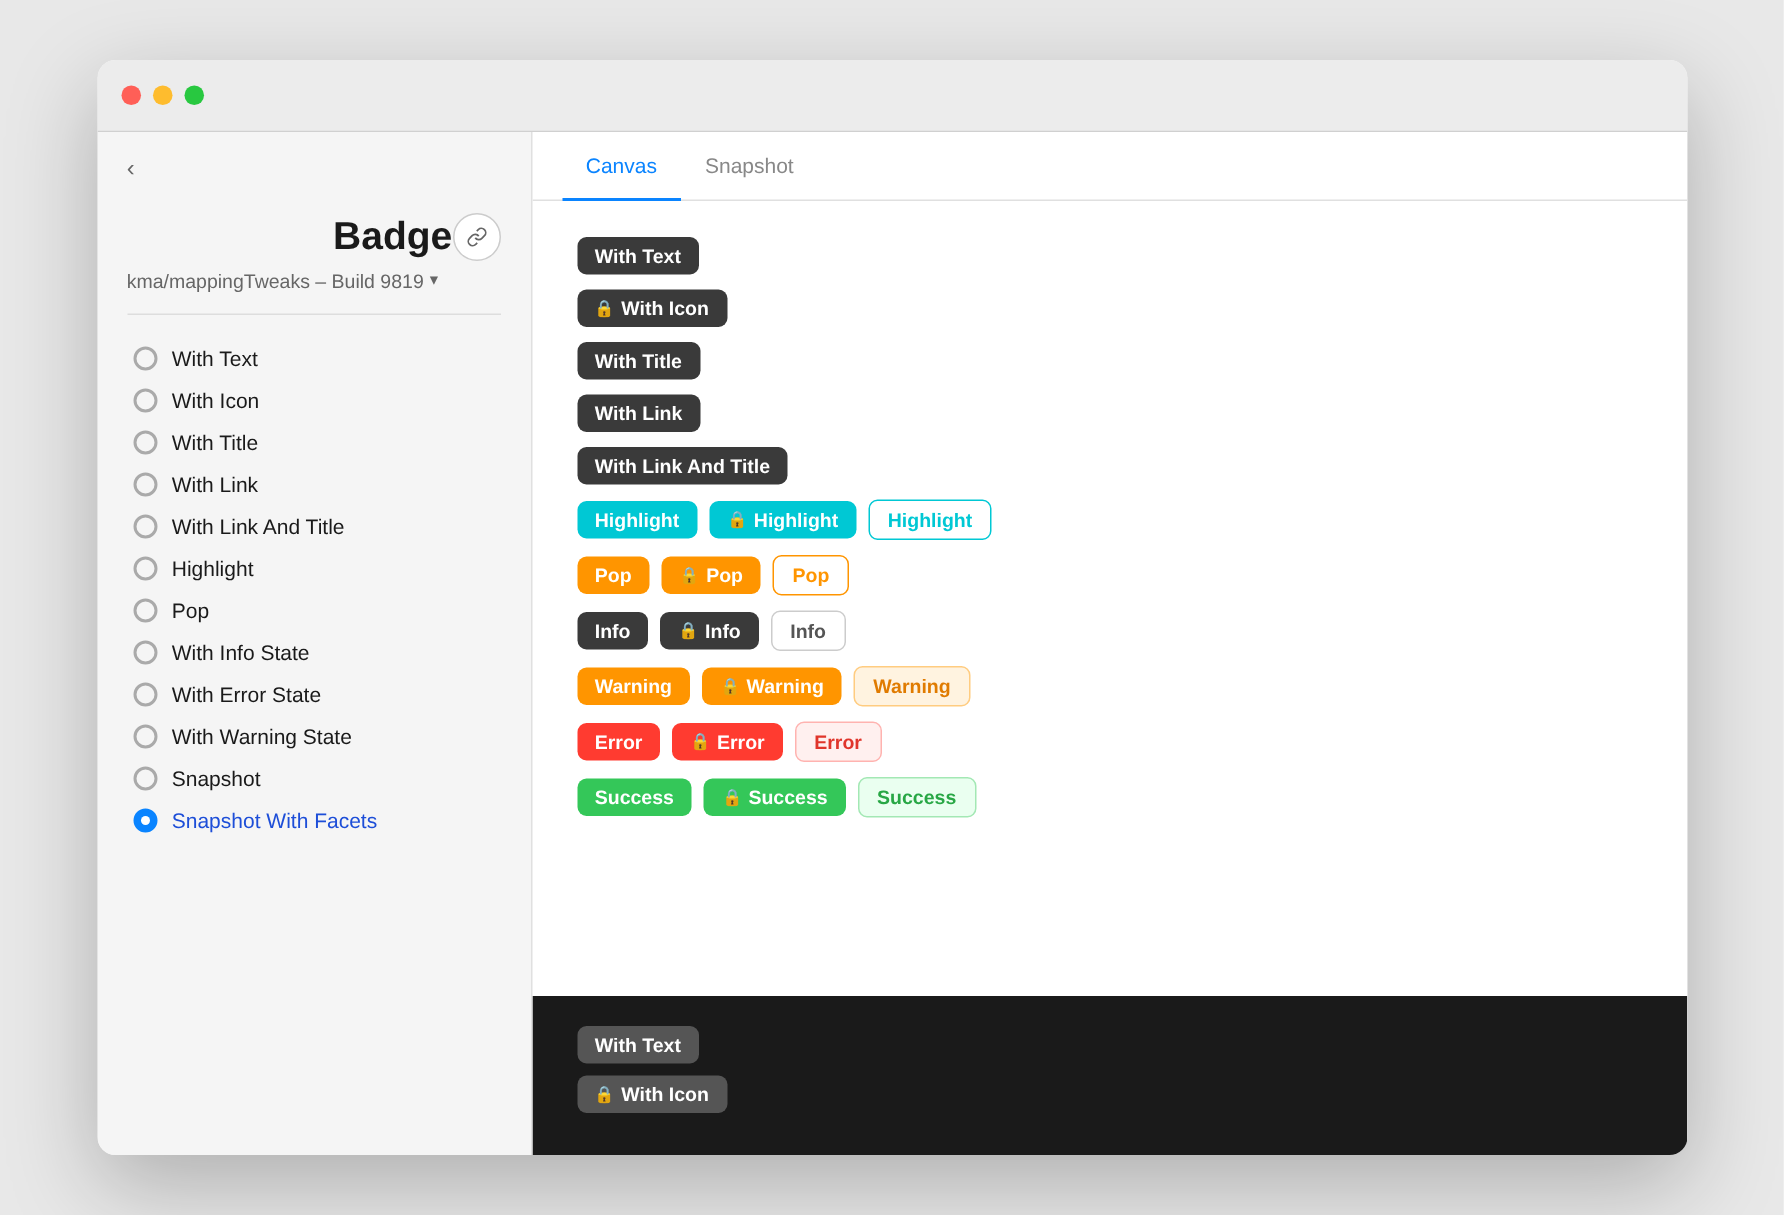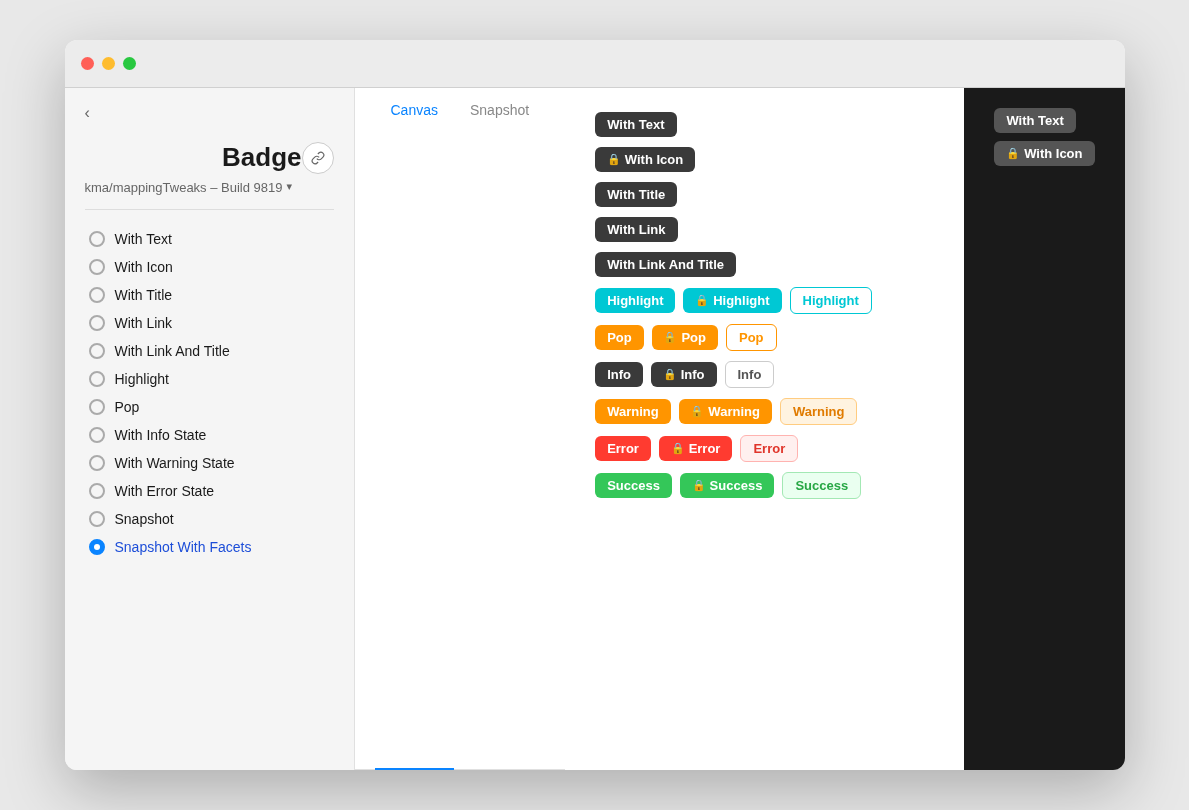--- a/index.html
+++ b/index.html
@@ -133,21 +133,21 @@
     .nav-item.active .radio::after {
       content: '';
       width: 6px;
       height: 6px;
       border-radius: 50%;
       background: white;
     }
     .right-panel {
       flex: 1;
       display: flex;
-      flex-direction: row;
+      flex-direction: column;
       overflow: hidden;
     }
     .tabs-bar {
       display: flex;
       gap: 0;
       padding: 0 20px;
       border-bottom: 1px solid #e0e0e0;
       background: #fff;
       flex-shrink: 0;
     }
@@ -350,25 +350,25 @@
         <li class="nav-item">
           <div class="radio"></div>
           <span>Pop</span>
         </li>
         <li class="nav-item">
           <div class="radio"></div>
           <span>With Info State</span>
         </li>
         <li class="nav-item">
           <div class="radio"></div>
+          <span>With Error State</span>
+        </li>
+        <li class="nav-item">
+          <div class="radio"></div>
           <span>With Warning State</span>
-        </li>
-        <li class="nav-item">
-          <div class="radio"></div>
-          <span>With Error State</span>
         </li>
         <li class="nav-item">
           <div class="radio"></div>
           <span>Snapshot</span>
         </li>
         <li class="nav-item active">
           <div class="radio">
             <span></span>
           </div>
           <span>Snapshot With Facets</span>

